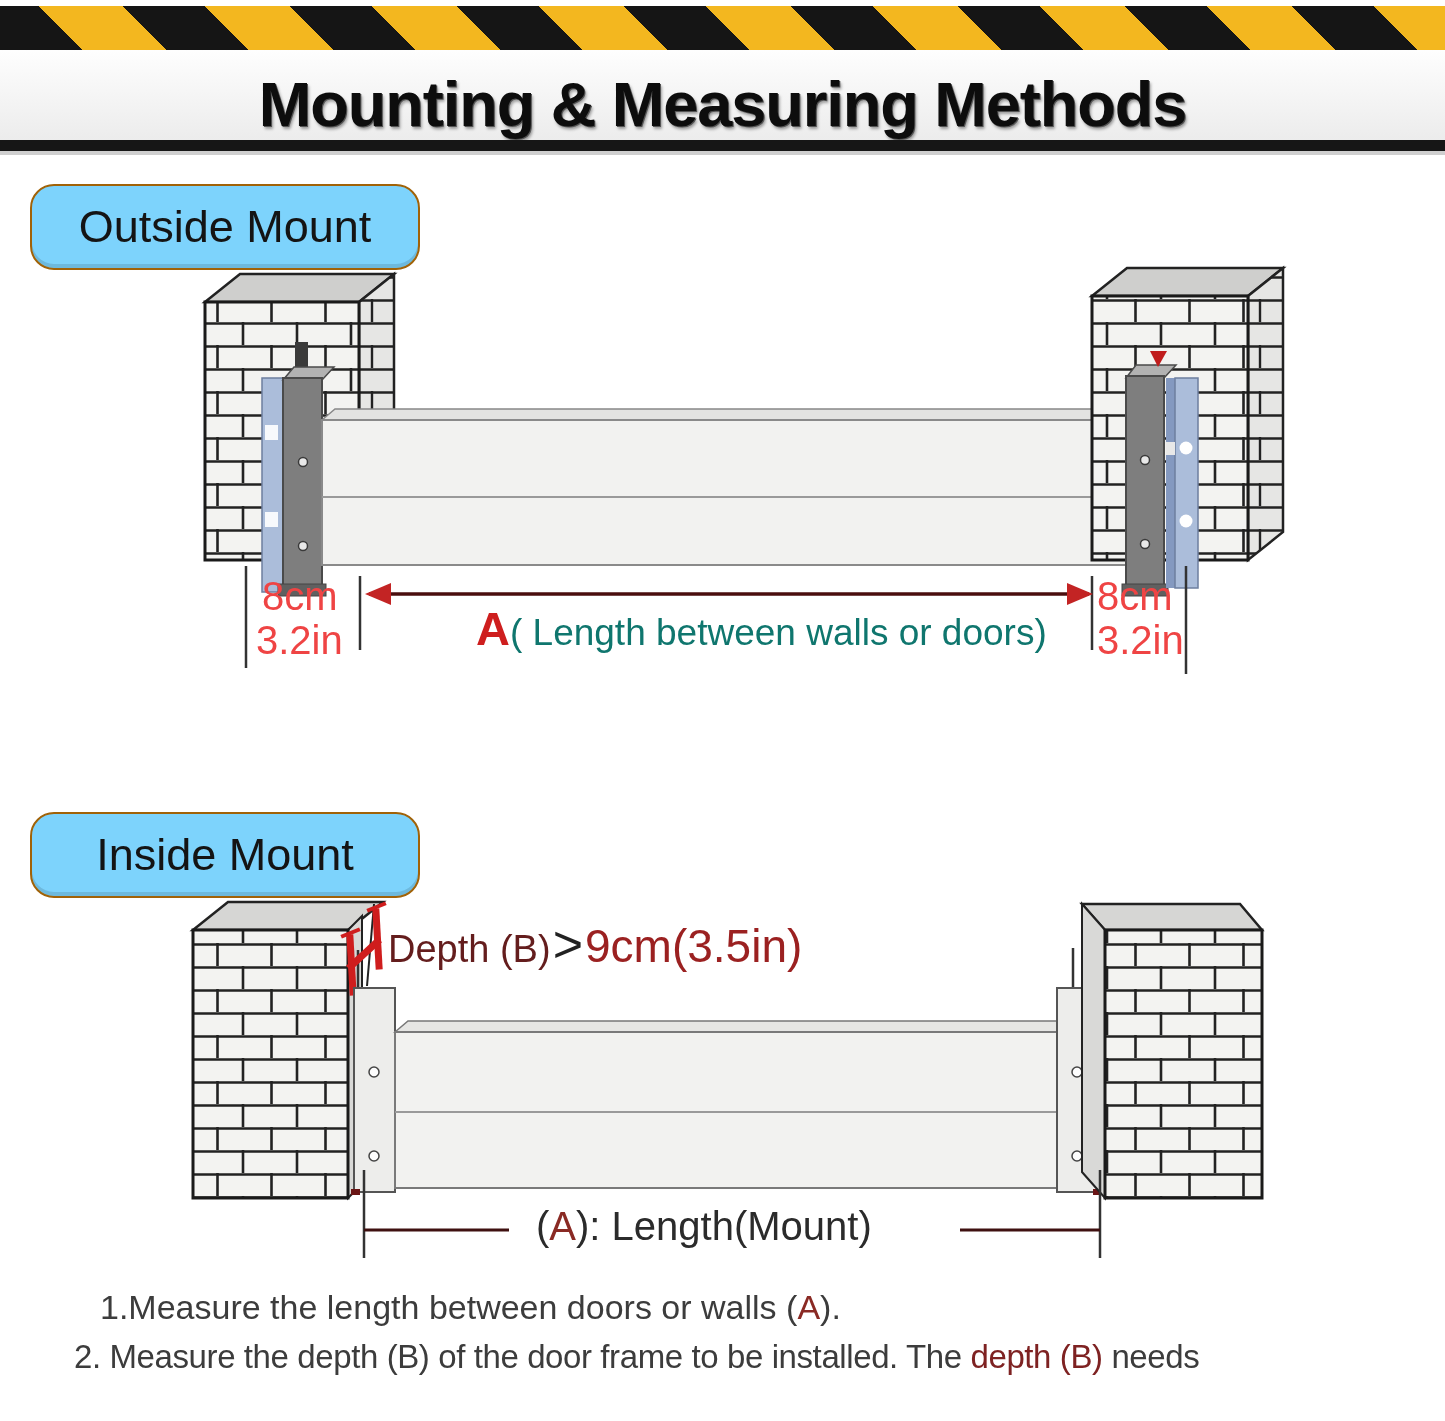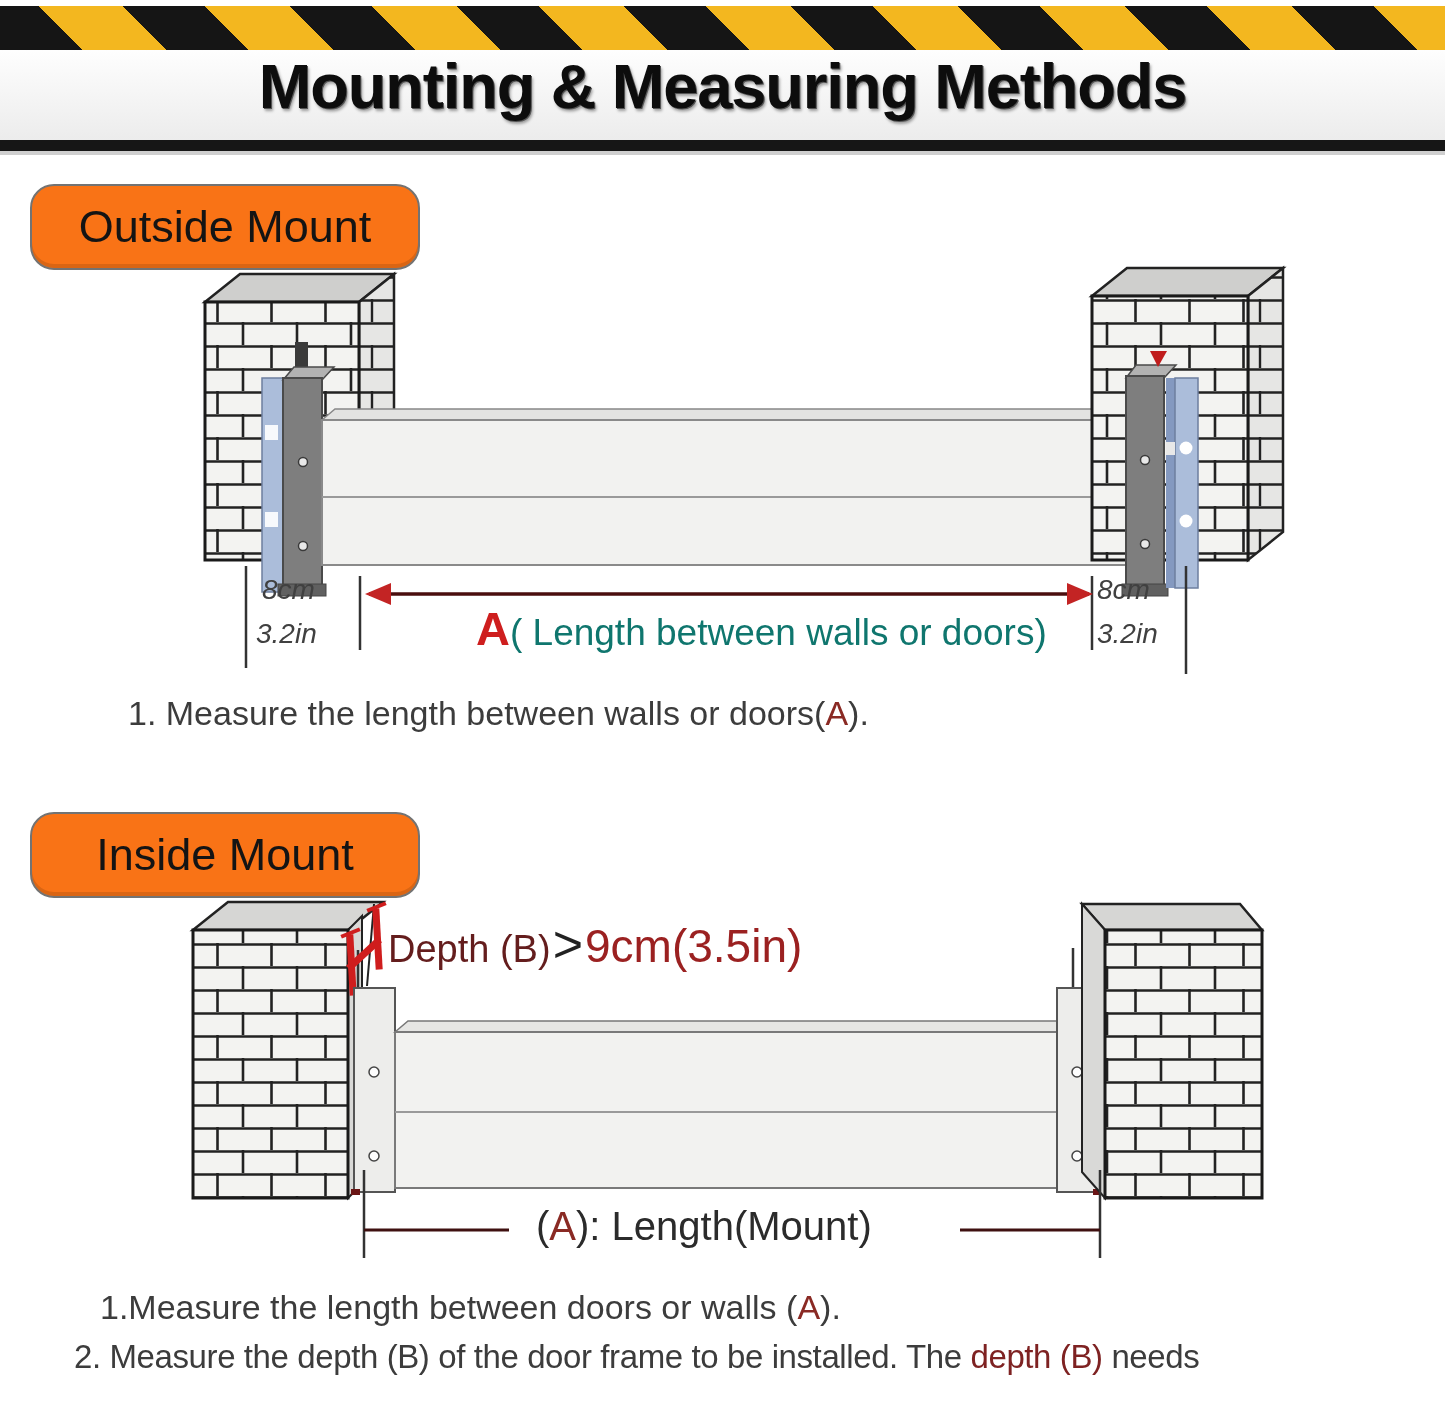--- a/index.html
+++ b/index.html
@@ -4,34 +4,34 @@
 <style>
   html,body{margin:0;padding:0;background:#fff;}
   .page{position:relative;width:1445px;height:1421px;background:#fff;overflow:hidden;
         font-family:"Liberation Sans",sans-serif;color:#333;}
   .abs{position:absolute;}
 
   
   .hazard{position:absolute;top:6px;left:0;width:100%;height:44px;
           background:repeating-linear-gradient(45deg,#151515 0 58px,#f3b71f 58px 118px);}
   .titleband{position:absolute;top:50px;left:0;width:100%;height:90px;
-             background:linear-gradient(#fefefe,#ececec);display:flex;align-items:flex-start;justify-content:center;}
+             background:linear-gradient(#fefefe,#ececec);display:flex;align-items:flex-end;justify-content:center;}
   .pagetitle{font-size:63px;font-weight:700;letter-spacing:-1px;color:#0d0d0d;white-space:nowrap;
              text-shadow:1px 1px 0 #555, 2px 3px 3px rgba(0,0,0,.35);}
   .blackbar{position:absolute;top:140px;left:0;width:100%;height:11px;background:#161616;}
   .graybar{position:absolute;top:151px;left:0;width:100%;height:4px;background:#cfcfcf;}
 
   
-  .badge{position:absolute;left:30px;width:386px;height:82px;background:#f97316;border:2px solid #737373;
+  .badge{position:absolute;left:30px;width:386px;height:82px;background:#7dd3fc;border:2px solid #a16207;
          border-radius:24px;display:flex;align-items:center;justify-content:center;
          box-shadow:inset 0 -4px 0 rgba(0,0,0,.12);}
   .badge span{font-size:45px;color:#141414;white-space:nowrap;}
 
   
-  .meas{font-size:28px;color:#404040;white-space:nowrap;font-style:italic;}
+  .meas{font-size:40px;color:#ef4444;white-space:nowrap;}
   .alabel{display:flex;align-items:baseline;white-space:nowrap;}
   .alabel .a{font-size:47px;font-weight:700;color:#ce1e1e;}
   .alabel .cap{font-size:37px;color:#0f766e;}
 
   .step{font-size:34px;color:#3c3c3c;white-space:nowrap;}
   .step .red{color:#8a2a24;}
 
   .depthlbl{display:flex;align-items:baseline;white-space:nowrap;}
   .depthlbl .pre{font-size:38px;color:#641d1d;}
   .depthlbl .gt{font-size:52px;color:#222;font-weight:400;padding:0 2px;}
@@ -144,23 +144,20 @@
   <span class="abs meas" style="left:262px;top:574px">8cm</span>
   <span class="abs meas" style="left:256px;top:618px">3.2in</span>
   <span class="abs meas" style="left:1097px;top:574px">8cm</span>
   <span class="abs meas" style="left:1097px;top:618px">3.2in</span>
 
   <div class="abs alabel" style="left:476px;top:601px">
     <span class="a">A</span>
     <span class="cap">( Length between walls or doors)</span>
   </div>
 
-  <div class="abs step" style="left:128px;top:694px">
-    <span>1. Measure the length between walls or doors(</span><span class="red">A</span><span>).</span>
-  </div>
 
   <div class="badge" style="top:812px">
     <span>Inside Mount</span>
   </div>
 
   <svg style="left:148px;top:896px" width="1252" height="384" viewBox="148 896 1252 384">
 
     <g>
       <polygon points="193,930 228,902 383,902 348,930" fill="#d6d6d4" stroke="#222" stroke-width="2.5"></polygon>
       <polygon points="348,930 362,916 362,1184 348,1198" fill="#d9d9d7" stroke="#222" stroke-width="2"></polygon>

